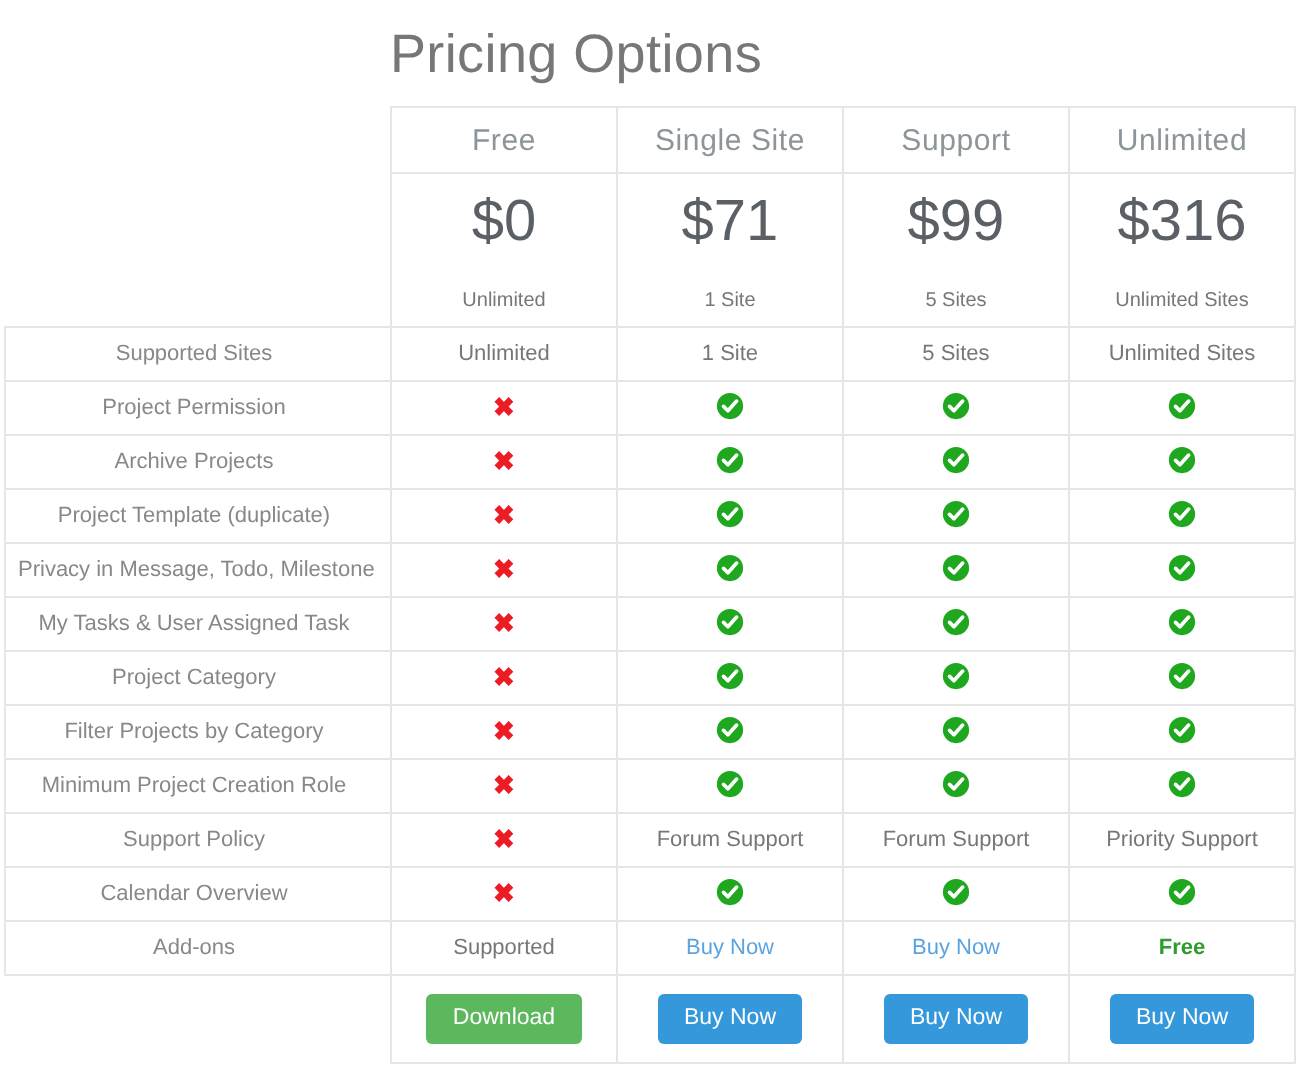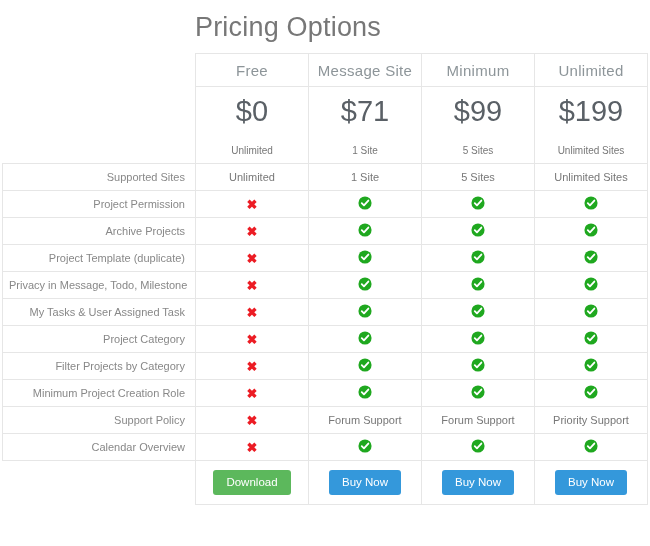--- a/index.html
+++ b/index.html
@@ -48,21 +48,20 @@
     vertical-align: middle;
     font-size: 11px;
     color: #777;
     height: 27px;
     padding: 0 6px;
     box-sizing: border-box;
   }
 
   
   .label-cell {
-    text-align: right;
     padding-right: 10px;
     font-size: 11px;
     color: #888;
     white-space: nowrap;
   }
 
   
   .blank {
     border: none;
     background: transparent;
@@ -150,30 +149,30 @@
       <col class="c-label">
       <col class="c-plan">
       <col class="c-plan">
       <col class="c-plan">
       <col class="c-plan">
     </colgroup>
     <tbody>
       <tr id="row-plan-names">
           <td class="blank"></td>
           <td class="cell plan-name">Free</td>
-          <td class="cell plan-name">Message Site</td>
-          <td class="cell plan-name">Minimum</td>
+          <td class="cell plan-name">Single Site</td>
+          <td class="cell plan-name">Support</td>
           <td class="cell plan-name">Unlimited</td>
         </tr>
       <tr id="row-plan-prices">
           <td class="blank"></td>
           <td class="cell plan-price">$0</td>
           <td class="cell plan-price">$71</td>
           <td class="cell plan-price">$99</td>
-          <td class="cell plan-price">$199</td>
+          <td class="cell plan-price">$316</td>
         </tr>
       <tr id="row-plan-sites">
           <td class="blank"></td>
           <td class="cell plan-sites">Unlimited</td>
           <td class="cell plan-sites">1 Site</td>
           <td class="cell plan-sites">5 Sites</td>
           <td class="cell plan-sites">Unlimited Sites</td>
         </tr>
 
       <tr>
@@ -327,20 +326,27 @@
               </svg></span></td>
           <td class="cell"><span class="icon-yes"><svg class="check-svg" width="14" height="14" viewBox="0 0 16 16">
                 <circle cx="8" cy="8" r="7.5" fill="#1fa81f"></circle>
                 <path d="M4.3 8.2 L6.8 10.7 L11.8 5.2" fill="none" stroke="#ffffff" stroke-width="2.1" stroke-linecap="round" stroke-linejoin="round"></path>
               </svg></span></td>
           <td class="cell"><span class="icon-yes"><svg class="check-svg" width="14" height="14" viewBox="0 0 16 16">
                 <circle cx="8" cy="8" r="7.5" fill="#1fa81f"></circle>
                 <path d="M4.3 8.2 L6.8 10.7 L11.8 5.2" fill="none" stroke="#ffffff" stroke-width="2.1" stroke-linecap="round" stroke-linejoin="round"></path>
               </svg></span></td>
         </tr>
+        <tr>
+          <td class="cell label-cell">Add-ons</td>
+          <td class="cell"><span>Supported</span></td>
+          <td class="cell"><a class="buy-link" href="#">Buy Now</a></td>
+          <td class="cell"><a class="buy-link" href="#">Buy Now</a></td>
+          <td class="cell"><span class="free-text">Free</span></td>
+        </tr>
         <tr class="btn-row" id="row-buttons">
           <td class="blank"></td>
           <td class="cell"><button class="btn btn-green">Download</button></td>
           <td class="cell"><button class="btn btn-blue">Buy Now</button></td>
           <td class="cell"><button class="btn btn-blue">Buy Now</button></td>
           <td class="cell"><button class="btn btn-blue">Buy Now</button></td>
         </tr>
     </tbody>
   </table>
 

